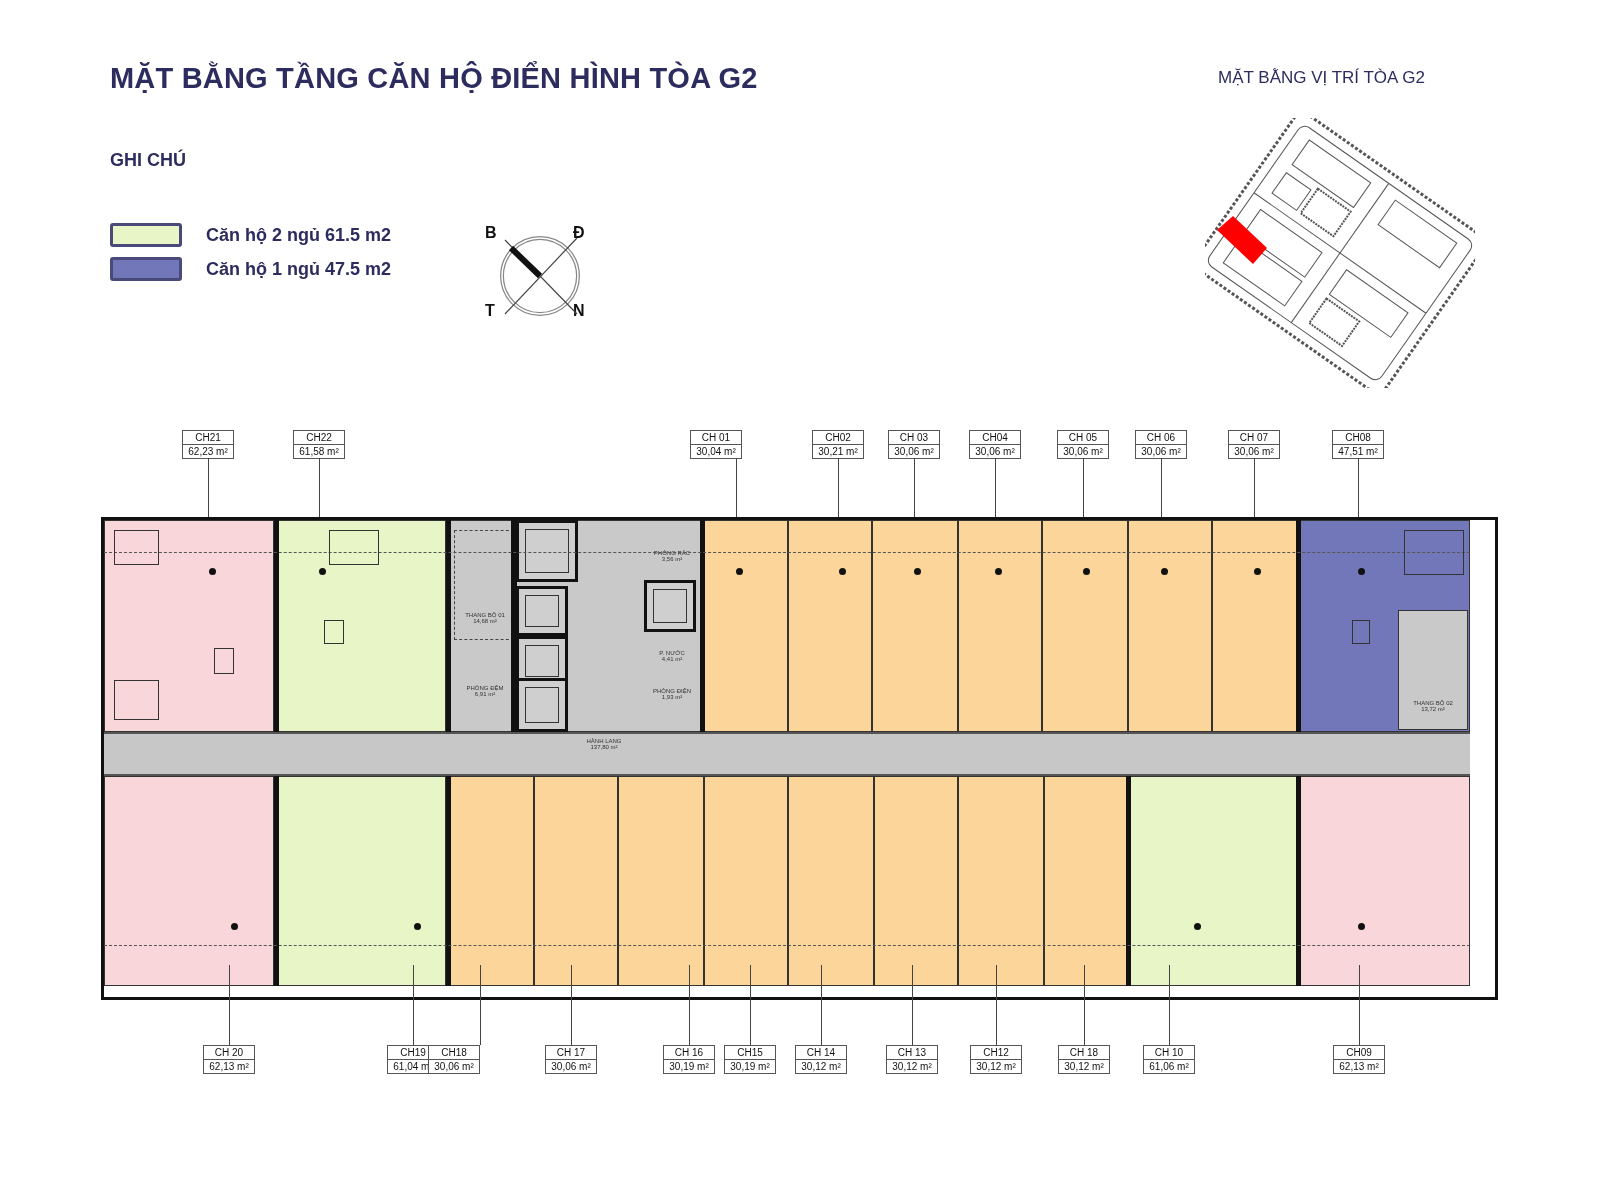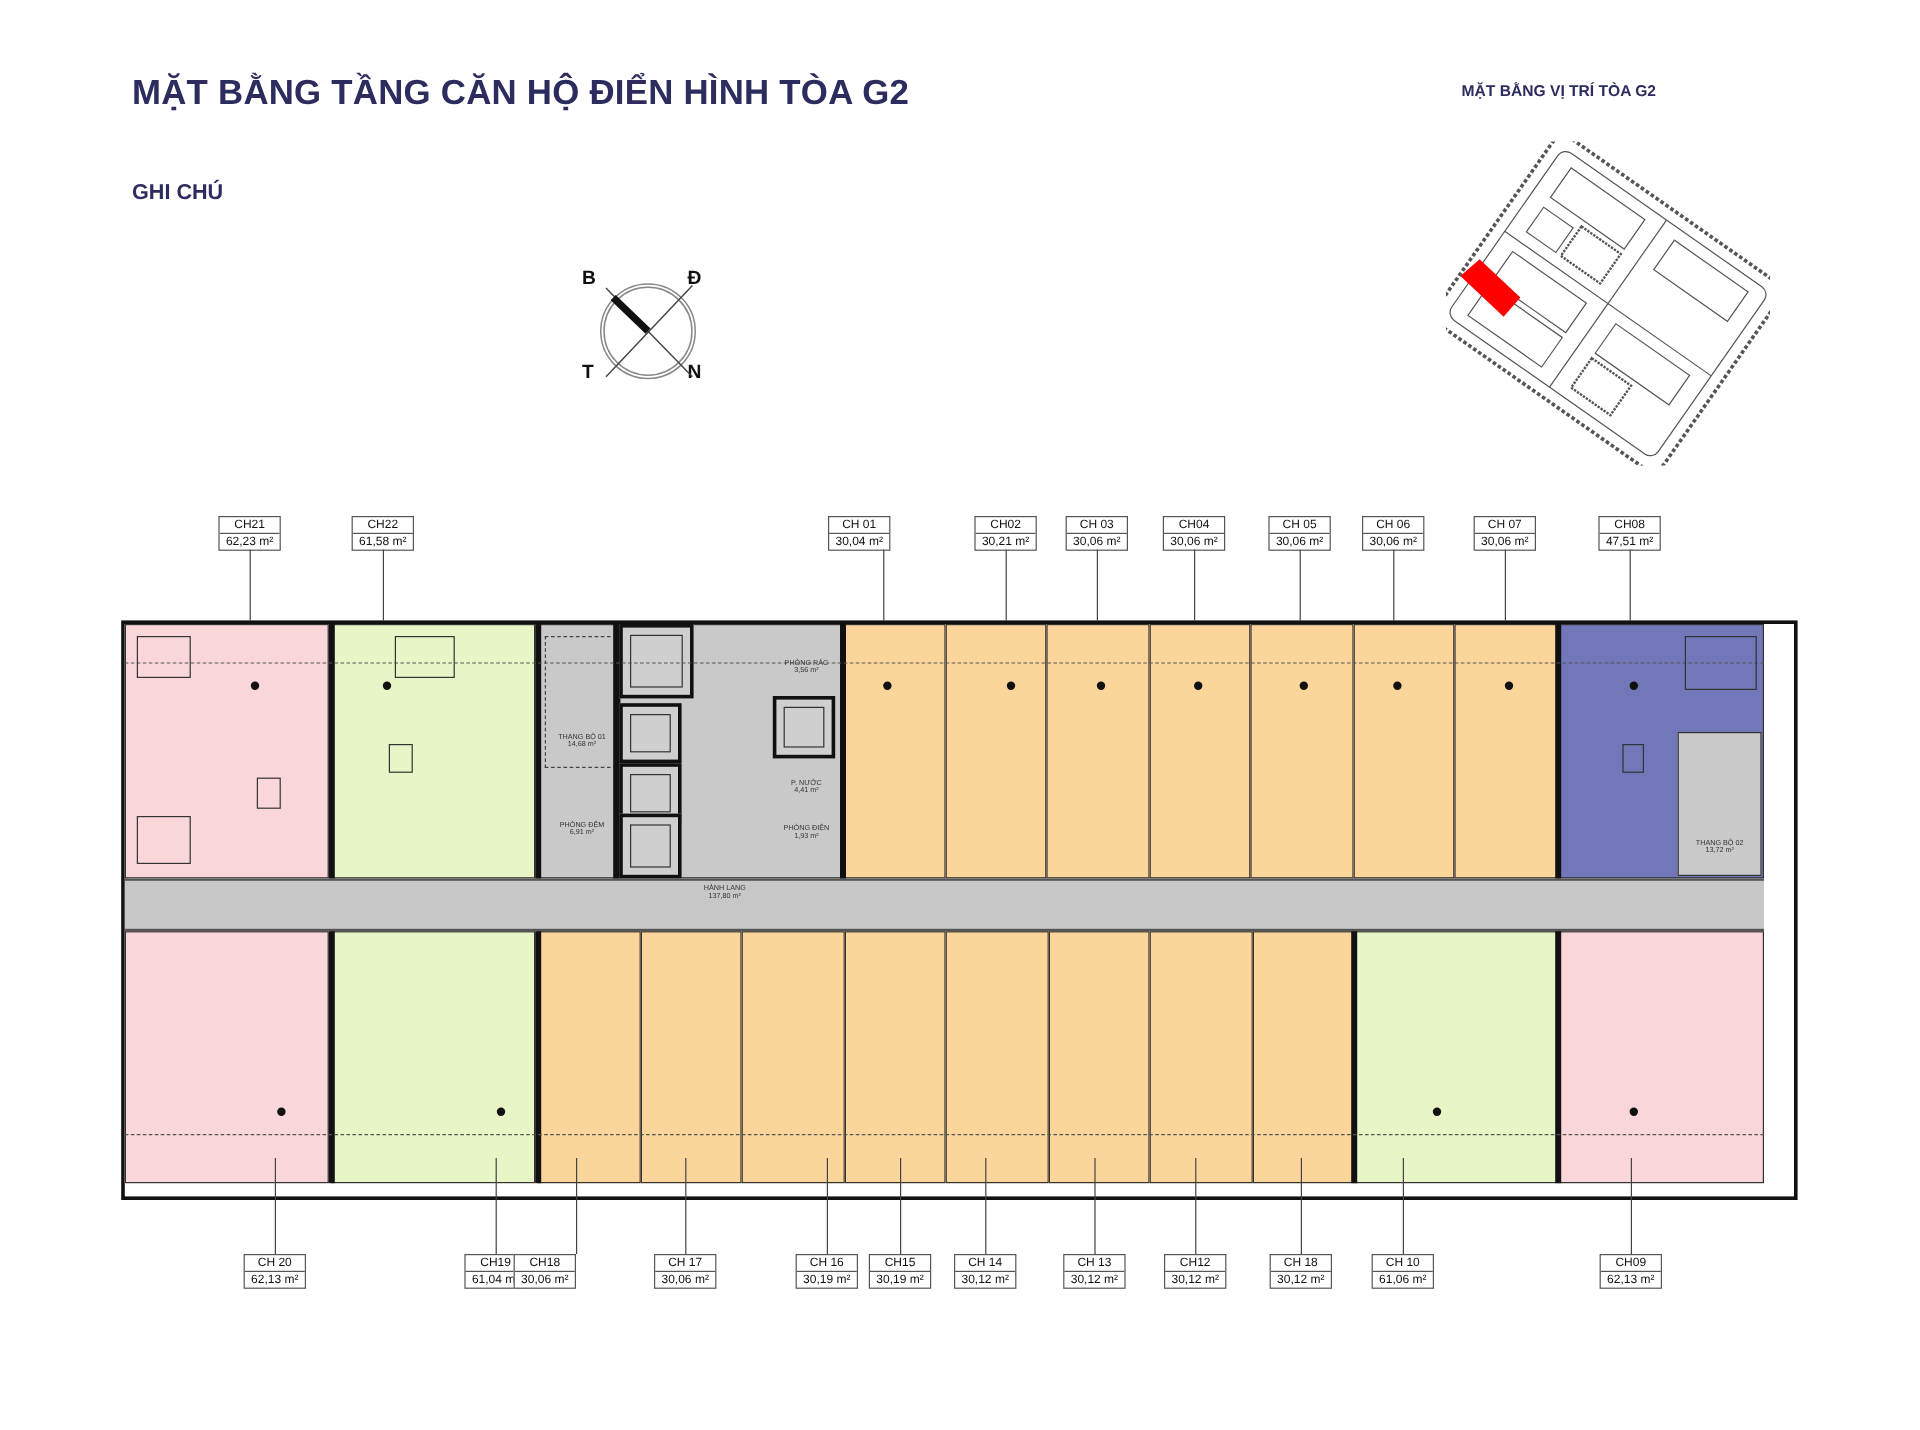--- a/index.html
+++ b/index.html
@@ -2,21 +2,21 @@
 <html><head>
 <meta charset="utf-8">
 <style>
   * { box-sizing: border-box; margin: 0; padding: 0; }
   body {
     width: 1600px; height: 1192px; background: #ffffff; position: relative; overflow: hidden;
     font-family: "Liberation Sans", sans-serif; color: #2a2a5e;
   }
   .title { position: absolute; left: 110px; top: 62px; font-size: 29px; font-weight: bold; color: #2c2c5e; letter-spacing: 0.2px; }
   .subtitle { position: absolute; left: 110px; top: 150px; font-size: 18px; font-weight: bold; color: #2c2c5e; }
-  .loc-title { position: absolute; left: 1218px; top: 68px; font-size: 13px; font-weight: bold; color: #2c2c5e; }
+  .loc-title { position: absolute; left: 1218px; top: 68px; font-size: 17px; font-weight: normal; color: #2c2c5e; }
 
   .legend { position: absolute; left: 110px; top: 218px; }
   .legend-row { display: flex; align-items: center; height: 34px; }
   .legend-swatch { width: 72px; height: 24px; border: 3px solid #4a4a7a; border-radius: 3px; margin-right: 24px; }
   .legend-label { font-size: 18px; font-weight: bold; color: #2c2c5e; }
 
   .compass { position: absolute; left: 485px; top: 222px; width: 120px; height: 110px; }
   .compass-label { position: absolute; font-weight: bold; font-size: 16px; color: #111; }
 
   .site-map { position: absolute; left: 1205px; top: 118px; width: 270px; height: 270px; }
@@ -39,20 +39,28 @@
   .lift-inner { position: absolute; left: 6px; top: 6px; right: 6px; bottom: 6px; border: 1px solid #333; }
 </style>
 </head>
 <body>
 
 <div class="title">MẶT BẰNG TẦNG CĂN HỘ ĐIỂN HÌNH TÒA G2</div>
 <div class="subtitle">GHI CHÚ</div>
 <div class="loc-title">MẶT BẰNG VỊ TRÍ TÒA G2</div>
 
 <div class="legend">
+  <div class="legend-row">
+    <div class="legend-swatch" style="background:#e8f5c6"></div>
+    <span class="legend-label">Căn hộ 2 ngủ 61.5 m2</span>
+  </div>
+  <div class="legend-row">
+    <div class="legend-swatch" style="background:#7177b8"></div>
+    <span class="legend-label">Căn hộ 1 ngủ 47.5 m2</span>
+  </div>
 </div>
 
 <div class="compass">
   <span class="compass-label" style="left:0;top:2px">B</span>
   <span class="compass-label" style="left:88px;top:2px">Đ</span>
   <span class="compass-label" style="left:0;top:80px">T</span>
   <span class="compass-label" style="left:88px;top:80px">N</span>
   <svg width="120" height="110" style="position:absolute;left:0;top:0">
     <circle cx="55" cy="54" r="38" fill="none" stroke="#888" stroke-width="4"></circle>
     <circle cx="55" cy="54" r="38" fill="none" stroke="#fff" stroke-width="1.5"></circle>

